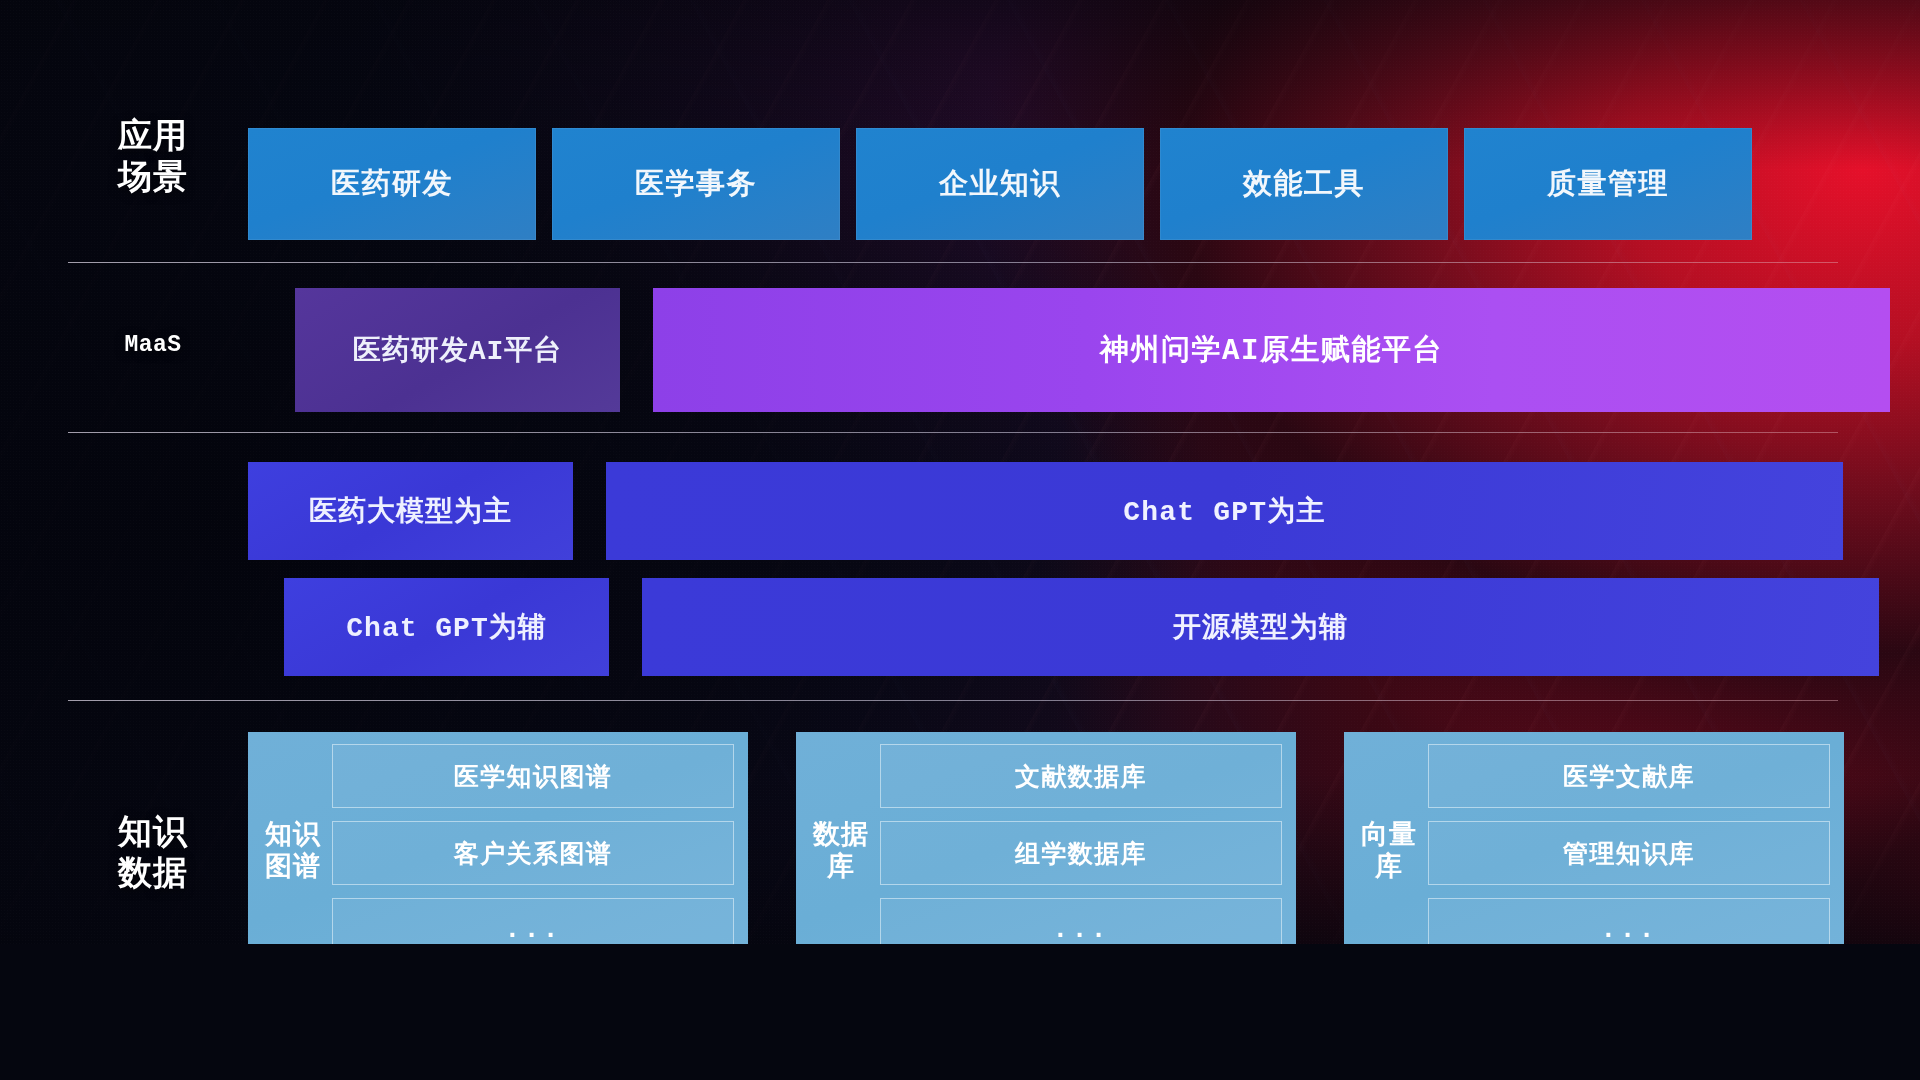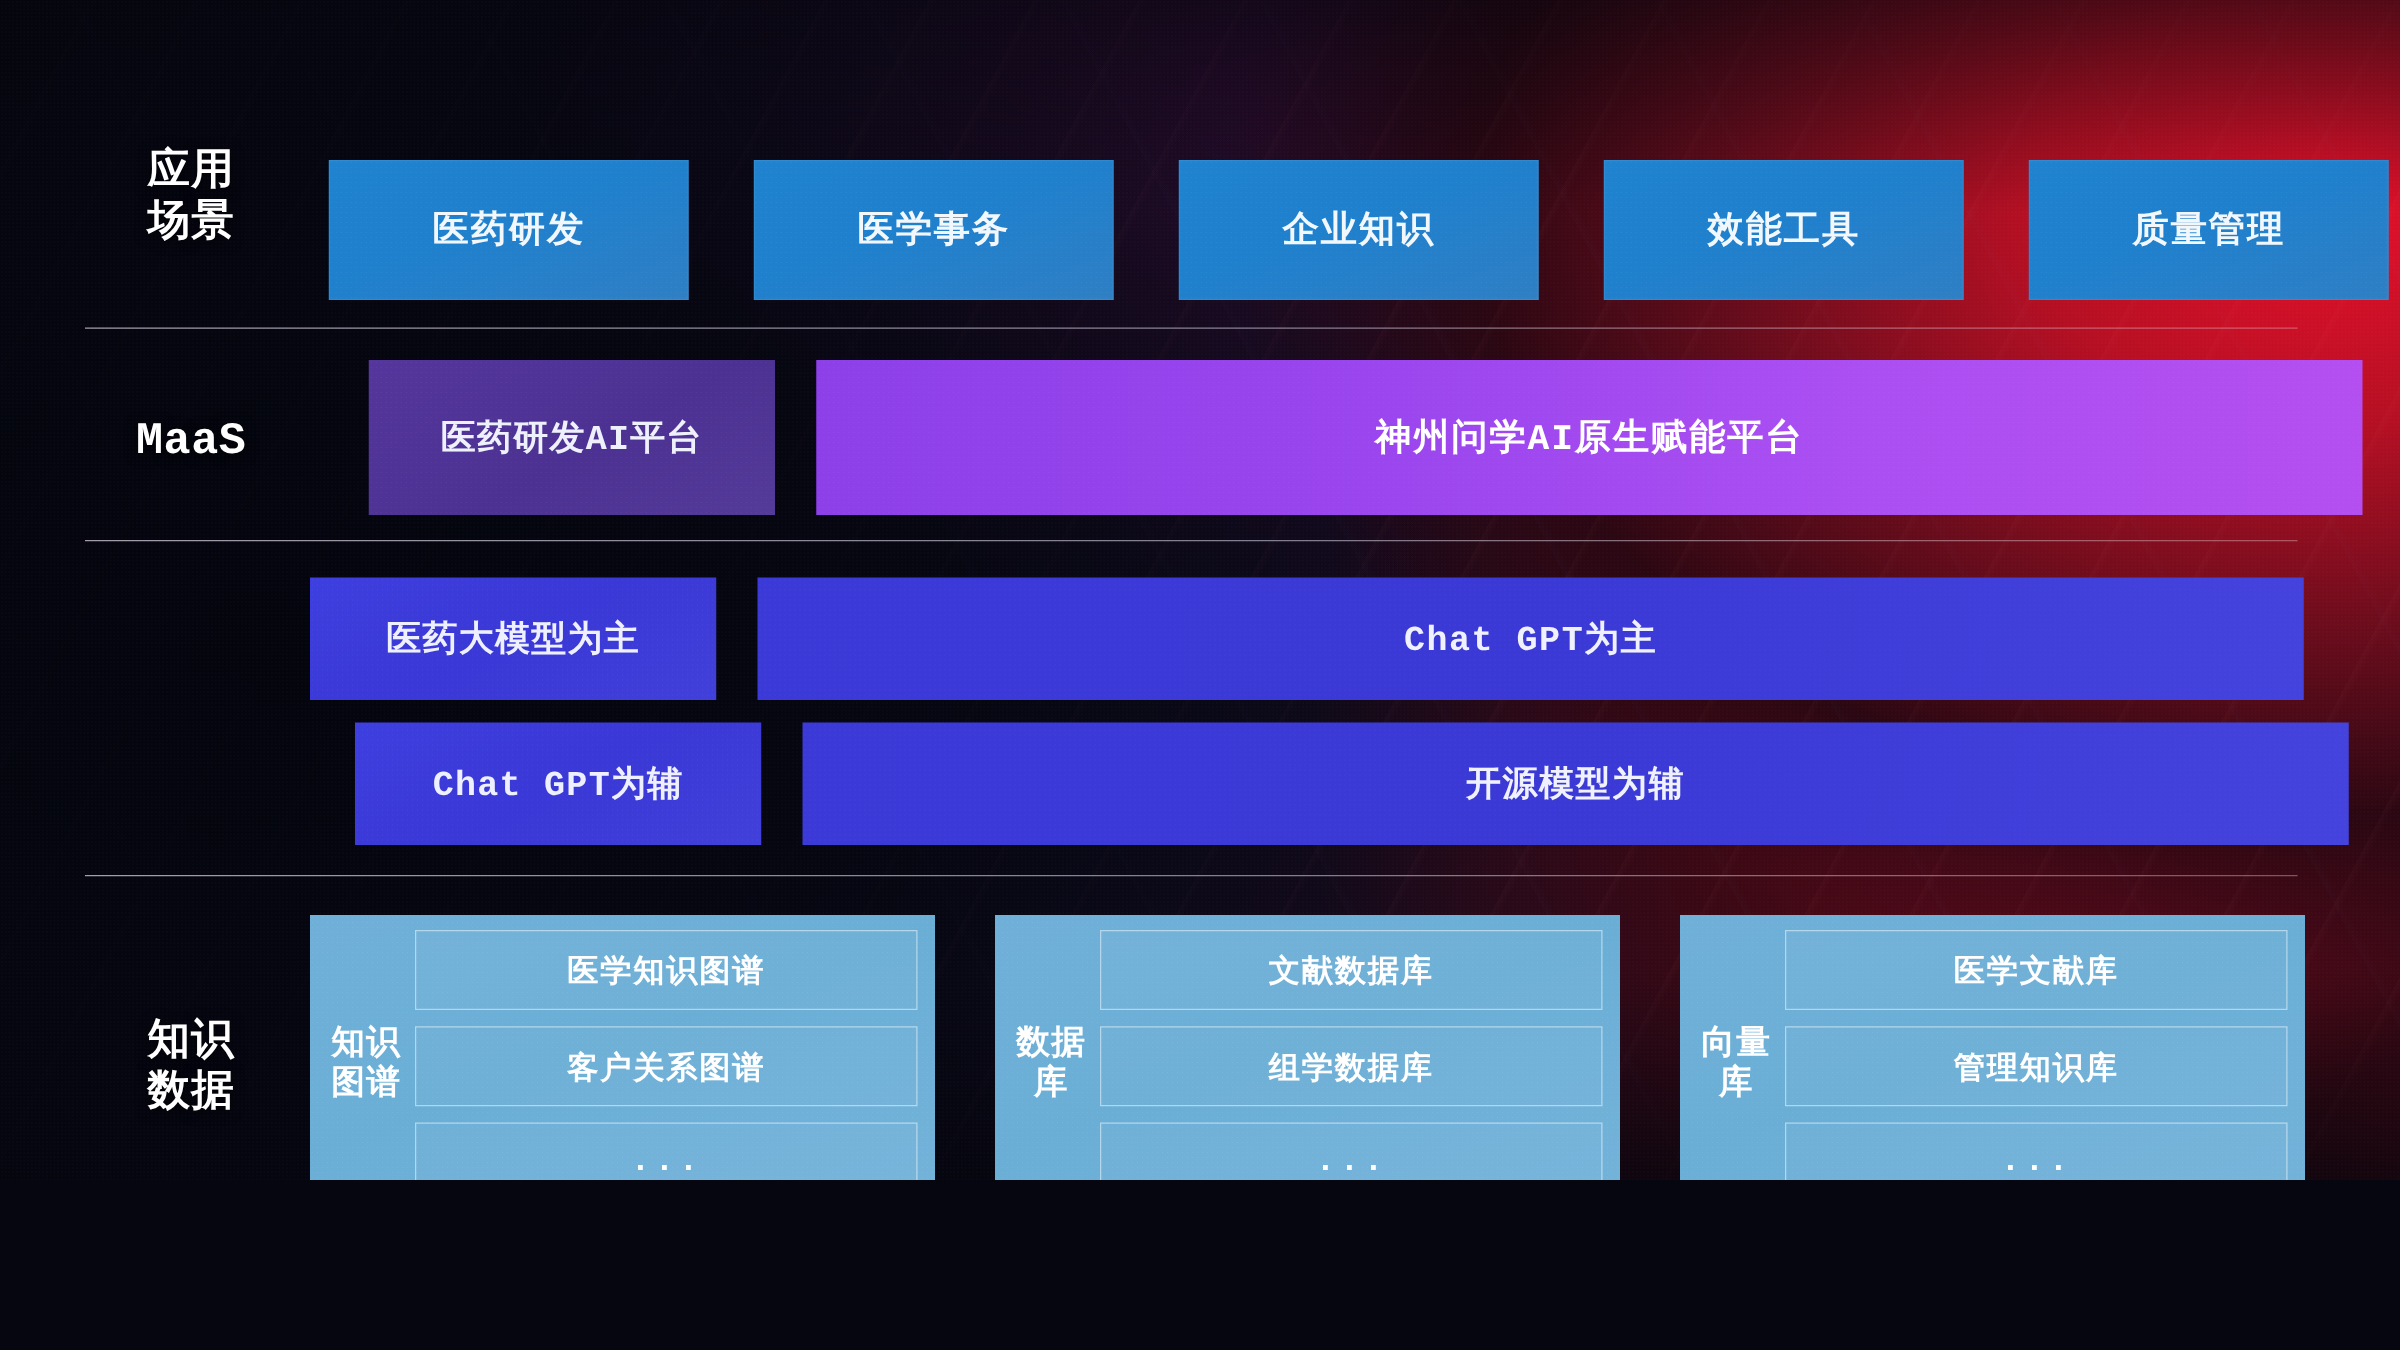--- a/index.html
+++ b/index.html
@@ -84,32 +84,32 @@
     color: #ffffff;
     font-weight: 700;
     letter-spacing: 1px;
     text-align: center;
     line-height: 1.22;
     text-shadow: 0 2px 10px rgba(0,0,0,.6);
     width: 170px;
     left: 68px;
   }
   .row-label.cn { font-size: 34px; }
-  .row-label.en { font-size: 36px; letter-spacing: .5px; }
+  .row-label.en { font-size: 23px; letter-spacing: .5px; }
 
   .divider {
     position: absolute;
     left: 68px;
     width: 1770px;
     height: 1px;
     background: linear-gradient(to right, rgba(206,200,215,.78) 0%, rgba(200,195,215,.62) 55%, rgba(225,170,180,.45) 100%);
   }
 
   
-  .scene-row { top: 128px; left: 263px; gap: 52px; }
+  .scene-row { top: 128px; left: 248px; gap: 16px; }
   .scene-box {
     width: 288px;
     height: 112px;
     background: linear-gradient(160deg, #2083cf 0%, #1f80cd 45%, #2f7fc4 100%);
     display: flex;
     align-items: center;
     justify-content: center;
     color: #f2f7fc;
     font-size: 29px;
     font-weight: 700;

